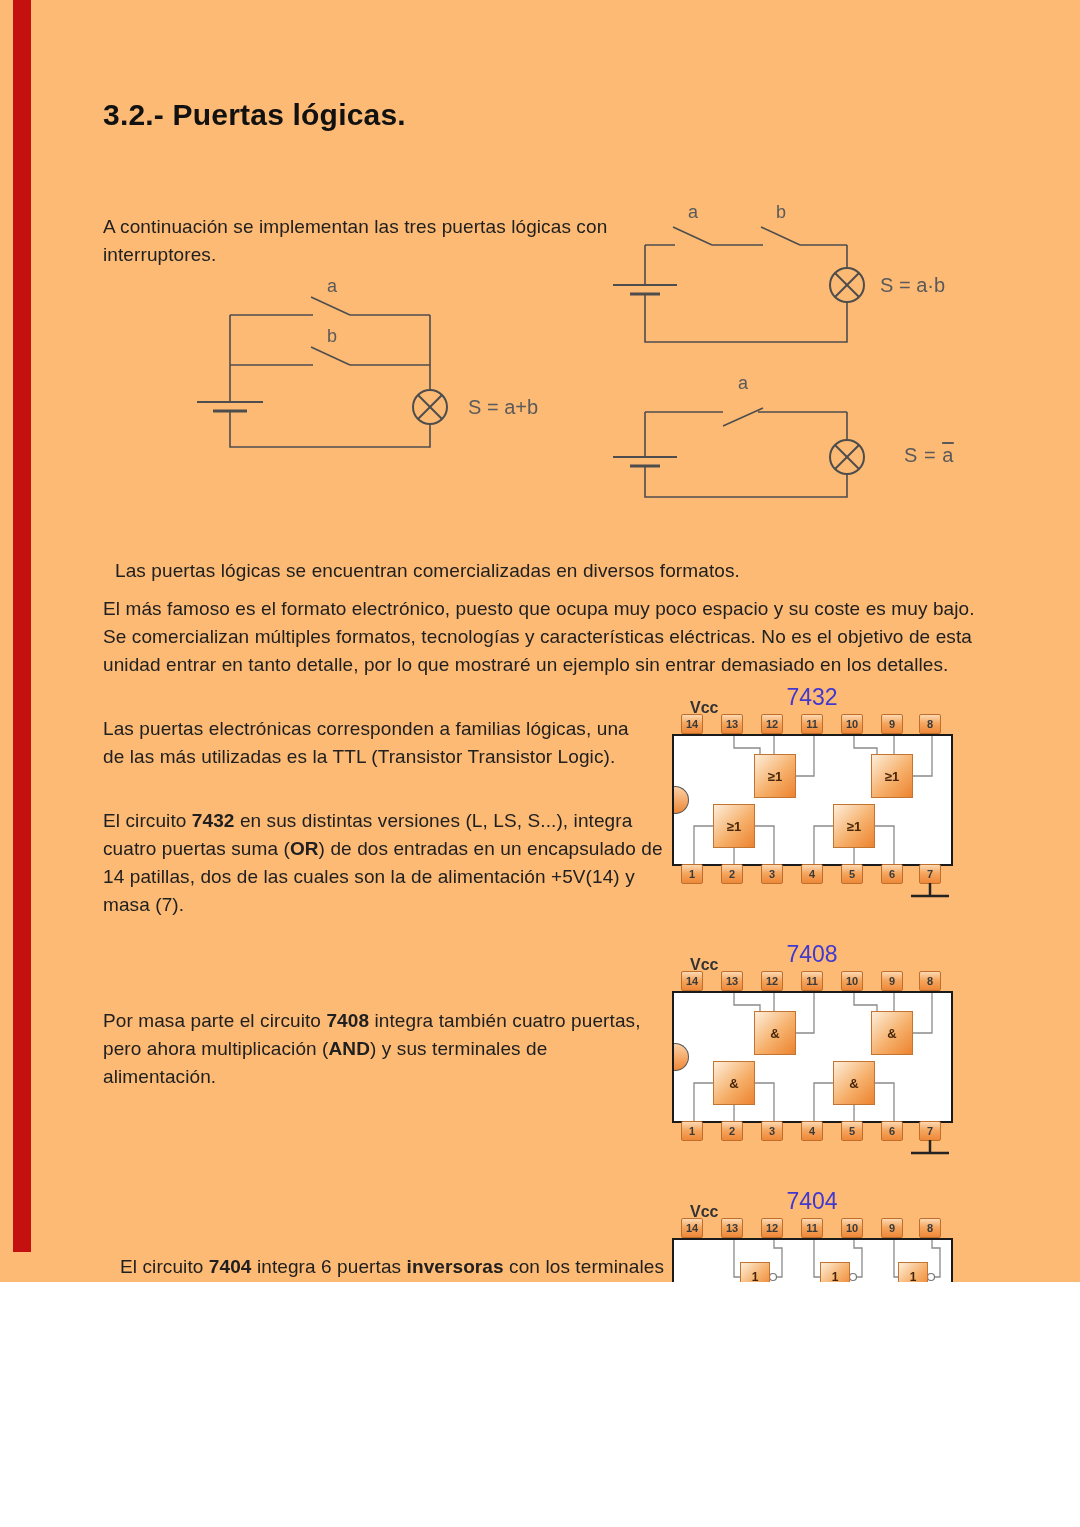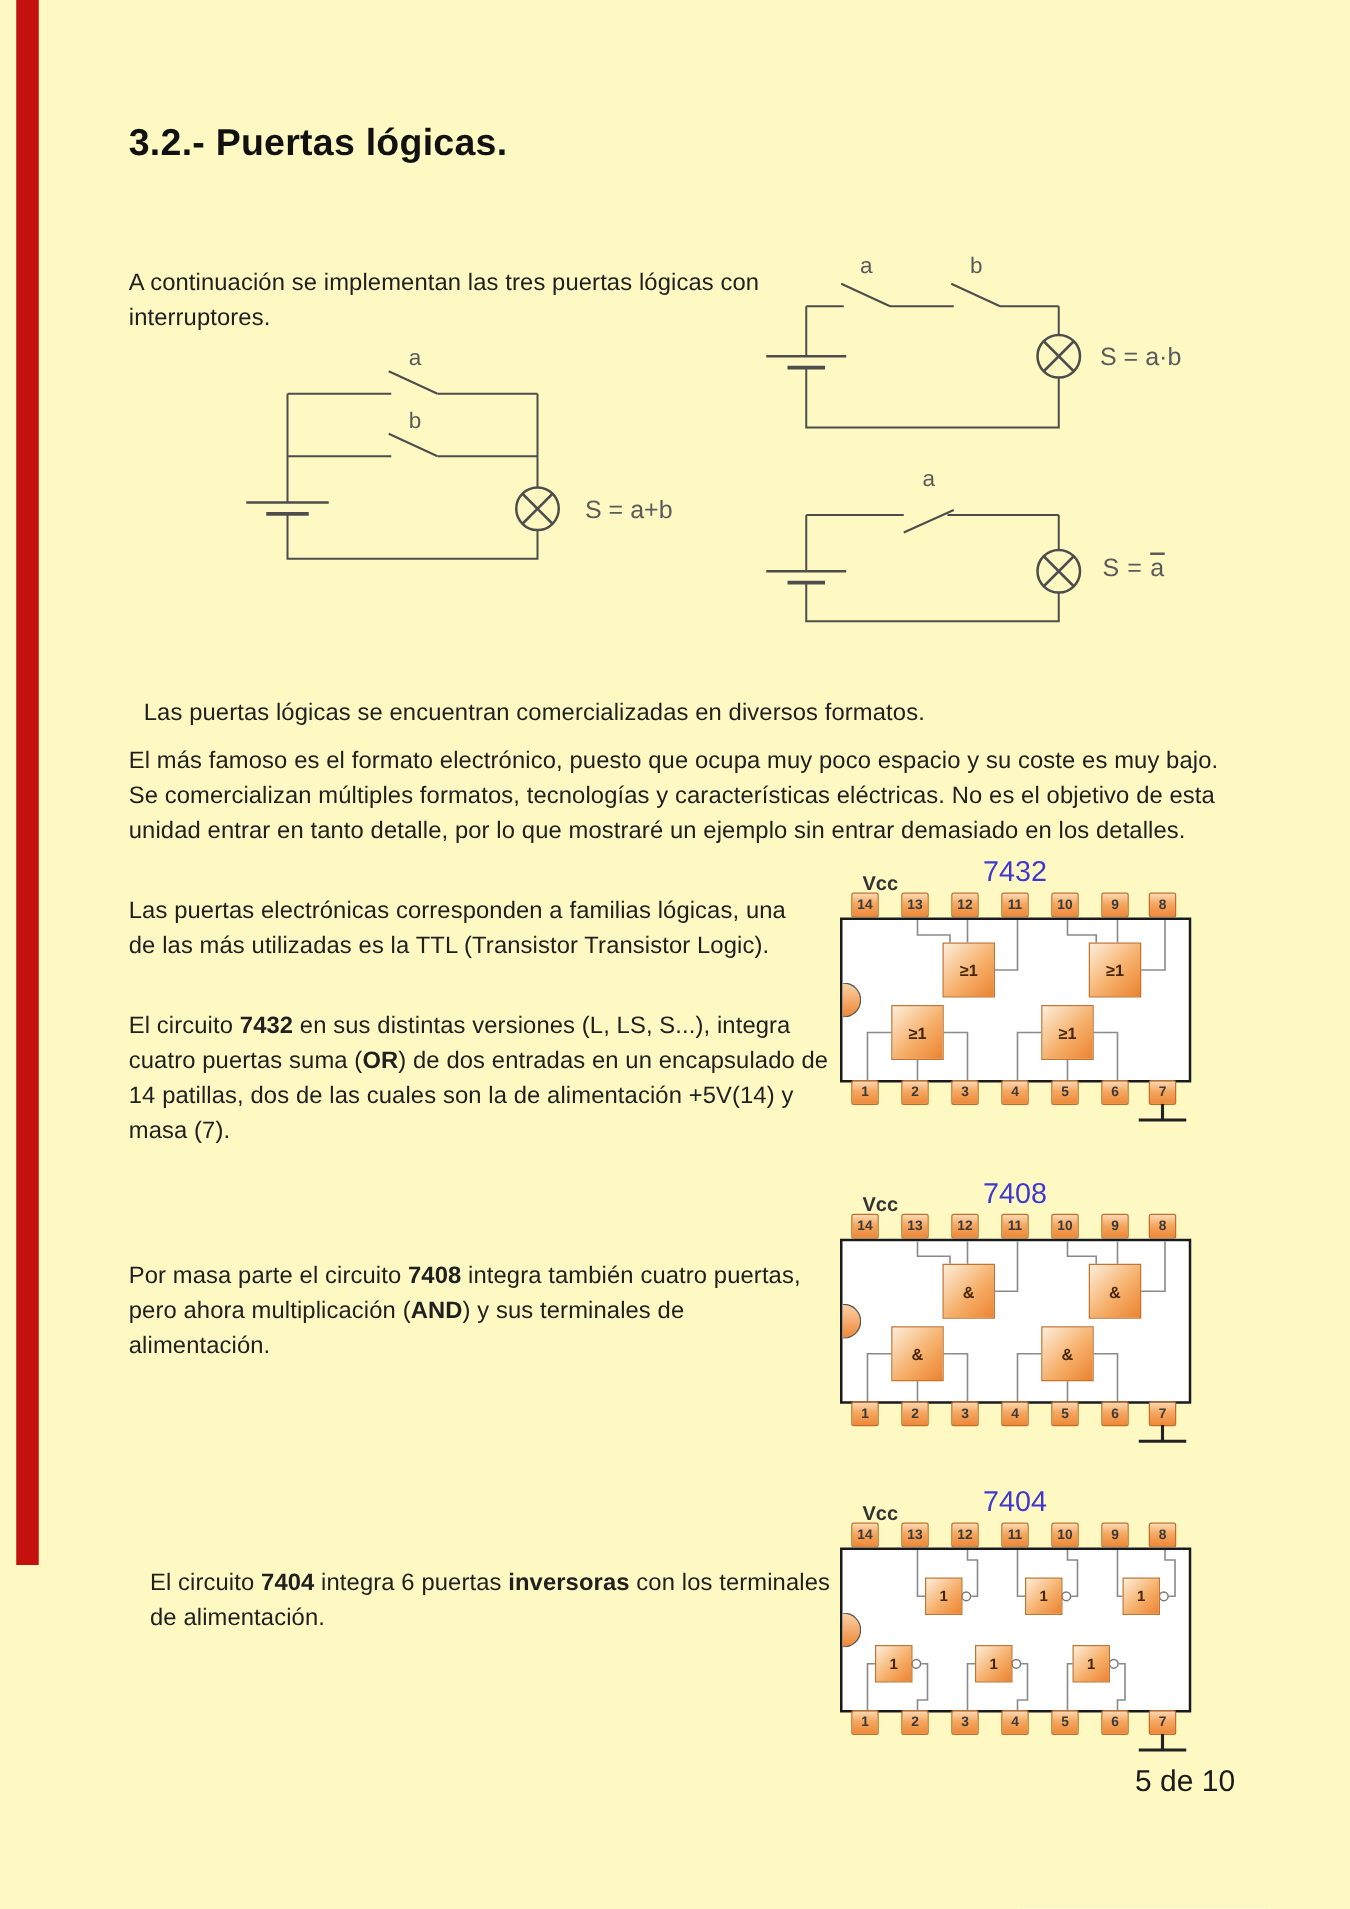--- a/index.html
+++ b/index.html
@@ -1,33 +1,33 @@
 <!DOCTYPE html>
 <html><head>
 <meta charset="utf-8">
 <style>
   * { margin:0; padding:0; box-sizing:border-box; }
   html,body { background:#ffffff; }
   #page {
-    position:relative; width:1080px; height:1527px; background:#fef9c3;
+    position:relative; width:1080px; height:1282px; background:#fdba74;
     font-family:"Liberation Sans", sans-serif; color:#202020; overflow:hidden;
   }
   .abs { position:absolute; }
   .redbar { left:13px; top:0; width:18px; height:1252px; background:#c4100f; }
   .title { left:103px; top:98px; font-size:30px; font-weight:700; color:#111; letter-spacing:0.2px; }
   .para { font-size:19px; line-height:28px; color:#202020; letter-spacing:0.1px; }
   .para b { font-weight:700; }
   .pagenum { left:908px; top:1412px; font-size:24px; color:#1a1a1a; }
 
   
   .circ line, .circ path, .circ circle { stroke:#4d4d4d; fill:none; }
   .circ text { fill:#5a5a5a; font-family:"Liberation Sans", sans-serif; }
   .swlabel { font-size:18px; }
   .outlabel { font-size:20px; }
-  .not-out { left:882px; top:444px; font-size:20px; color:#5a5a5a; letter-spacing:0.5px; }
+  .not-out { left:904px; top:444px; font-size:20px; color:#5a5a5a; letter-spacing:0.5px; }
   .not-out .ov { text-decoration:overline; }
 
   
   .ic { position:absolute; width:300px; height:222px; }
   .ic-title { position:absolute; left:0; top:-2px; width:300px; text-align:center;
               color:#4038cf; font-size:23px; font-weight:500; }
   .ic-vcc { position:absolute; left:28px; top:13px; font-size:16px; font-weight:700; color:#333; }
   .pin { position:absolute; width:22px; height:20px; border:1px solid #bf6f2b; border-radius:2px;
          background:linear-gradient(180deg,#fcd9b4 0%,#f5a760 45%,#ee8838 100%);
          font-size:11px; font-weight:700; color:#3a3a3a; text-align:center; line-height:18px; }

